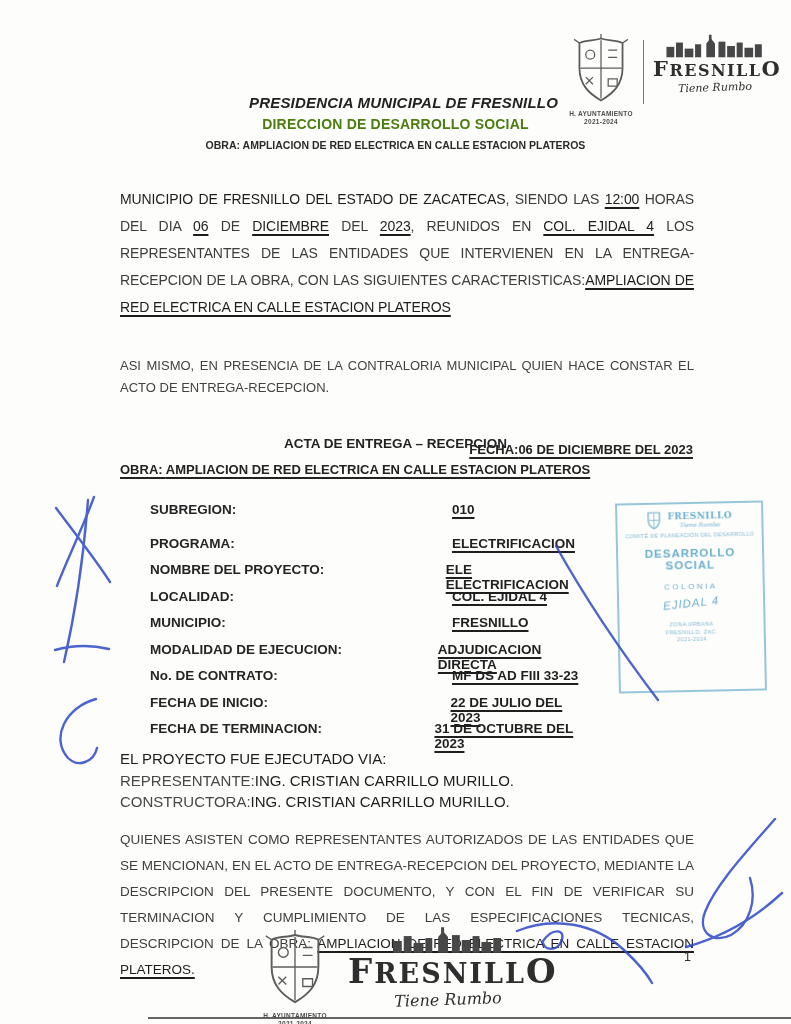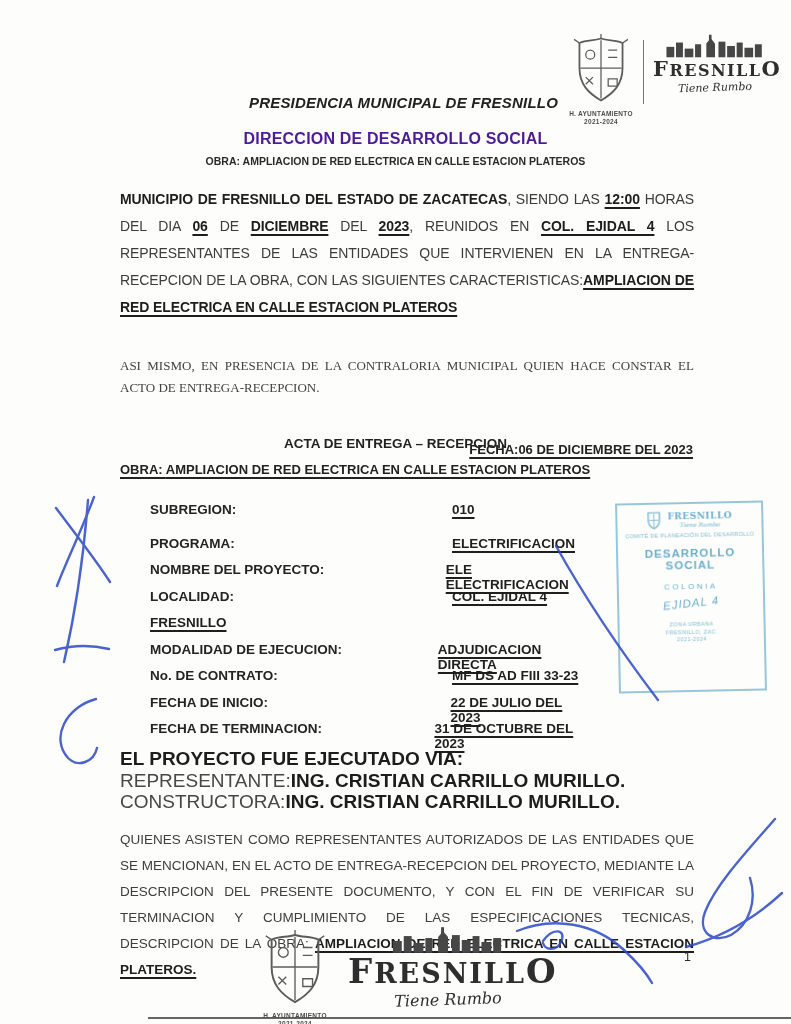--- a/index.html
+++ b/index.html
@@ -2,57 +2,57 @@
 <html style="--ink_blue: #2c49c6; --stamp_blue: #5fa8c9; --text_dark: #1d1d1d;"><head>
 <meta charset="utf-8">
 <style>
   * { margin:0; padding:0; box-sizing:border-box; }
   html,body { background:#9a9a9a; }
   .page {
     position:relative; width:791px; height:1024px; margin:0 auto;
     background:#fdfdfb; overflow:hidden;
     font-family:"Liberation Sans", sans-serif; color:#333;
   }
-  .b { font-weight:700; color:var(--text_dark,#1d1d1d); }
+  .b { font-weight:400; color:var(--text_dark,#1d1d1d); }
   .u { text-decoration:underline; text-underline-offset:3px; text-decoration-thickness:1.5px; }
 
   
   .top-logos { position:absolute; top:34px; right:14px; display:flex; align-items:flex-start; gap:9px; }
   .crest-block { width:66px; text-align:center; }
   .crest-caption { font-size:6.5px; line-height:8px; color:#4c4c4c; letter-spacing:.3px; margin-top:2px; font-weight:700; }
   .logo-divider { width:1px; height:64px; background:#777; margin-top:6px; }
   .brand-block { width:124px; text-align:center; }
   .brand-word { font-family:"DejaVu Serif", serif; font-weight:700; color:#2e2e2e; letter-spacing:1.5px; font-size:16px; line-height:18px; }
   .brand-word .cap { font-size:21px; }
   .brand-tagline { font-family:"DejaVu Serif", serif; font-style:italic; font-size:11px; color:#2e2e2e; margin-top:1px; transform:rotate(-2deg); }
   .skyline { display:block; margin:0 auto 2px auto; }
 
   
   .header-titles { position:absolute; top:94px; left:0; width:100%; text-align:center; }
   .doc-title { font-size:15px; font-style:italic; font-weight:700; color:#222; letter-spacing:.2px;padding-left:16px; }
-  .doc-dept  { font-size:16px; font-weight:700; color:#4c1d95; margin-top:19px; letter-spacing:.2px; }
+  .doc-dept  { font-size:14px; font-weight:700; color:#4d7c0f; margin-top:5px; letter-spacing:.2px; }
   .doc-obra  { font-size:10.5px; font-weight:700; color:#2a2a2a; margin-top:7px; }
 
   
   .intro { position:absolute; top:186px; left:120px; width:574px; font-size:14px; line-height:27px; text-align:justify; color:#3c3c3c; letter-spacing:-.1px; }
-  .contraloria { position:absolute; top:355px; left:120px; width:574px; font-size:13px; line-height:22px; color:#424242; text-align:justify;font-family:Liberation Serif, serif; }
+  .contraloria { position:absolute; top:355px; left:120px; width:574px; font-size:13px; line-height:22px; color:#424242; text-align:justify; }
 
   .acta-title { position:absolute; top:436px; left:0; width:100%; text-align:center; font-size:13.5px; font-weight:700; color:#222; }
   .fecha-line { position:absolute; top:442px; right:98px; font-size:13px; font-weight:700; color:#222; }
   .obra-line  { position:absolute; top:462px; left:120px; font-size:13px; font-weight:700; color:#222; }
 
   
   .fields { position:absolute; top:502px; left:150px; width:445px; }
   .field-row { display:flex; height:26.5px; align-items:flex-start;gap:44px; }
   .field-row:first-child { margin-bottom:7px; }
   .f-label { width:258px; font-size:13.5px; font-weight:700; color:#242424; }
   .f-value { font-size:13.5px; font-weight:700; color:#1f1f1f; text-decoration:underline; text-underline-offset:3px; text-decoration-thickness:1.5px; }
 
   
-  .ejec { position:absolute; top:748px; left:120px; font-size:19px; line-height:21.5px; }
+  .ejec { position:absolute; top:748px; left:120px; font-size:15px; line-height:21.5px; }
   .ejec .lbl { font-weight:400; color:#474747; }
 
   
   .closing { position:absolute; top:827px; left:120px; width:574px; font-size:13.5px; line-height:26px; text-align:justify; color:#3e3e3e; }
 
   
   .stamp {
     position:absolute; left:617px; top:502px; width:148px; height:190px;
     border:2px solid rgba(95,168,201,.7); transform:rotate(-1.2deg);
     color:var(--stamp_blue,#5fa8c9); text-align:center; padding:6px 4px;
@@ -151,20 +151,21 @@
     </div>
       <div class="field-row">
       <span class="f-label">NOMBRE DEL PROYECTO:</span>
       <span class="f-value">ELE ELECTRIFICACION</span>
     </div>
       <div class="field-row">
       <span class="f-label">LOCALIDAD:</span>
       <span class="f-value">COL. EJIDAL 4</span>
     </div>
       <div class="field-row">
+      <span class="f-label">MUNICIPIO:</span>
       <span class="f-value">FRESNILLO</span>
     </div>
       <div class="field-row">
       <span class="f-label">MODALIDAD DE EJECUCION:</span>
       <span class="f-value">ADJUDICACION DIRECTA</span>
     </div>
       <div class="field-row">
       <span class="f-label">No. DE CONTRATO:</span>
       <span class="f-value">MF DS AD FIII 33-23</span>
     </div>

